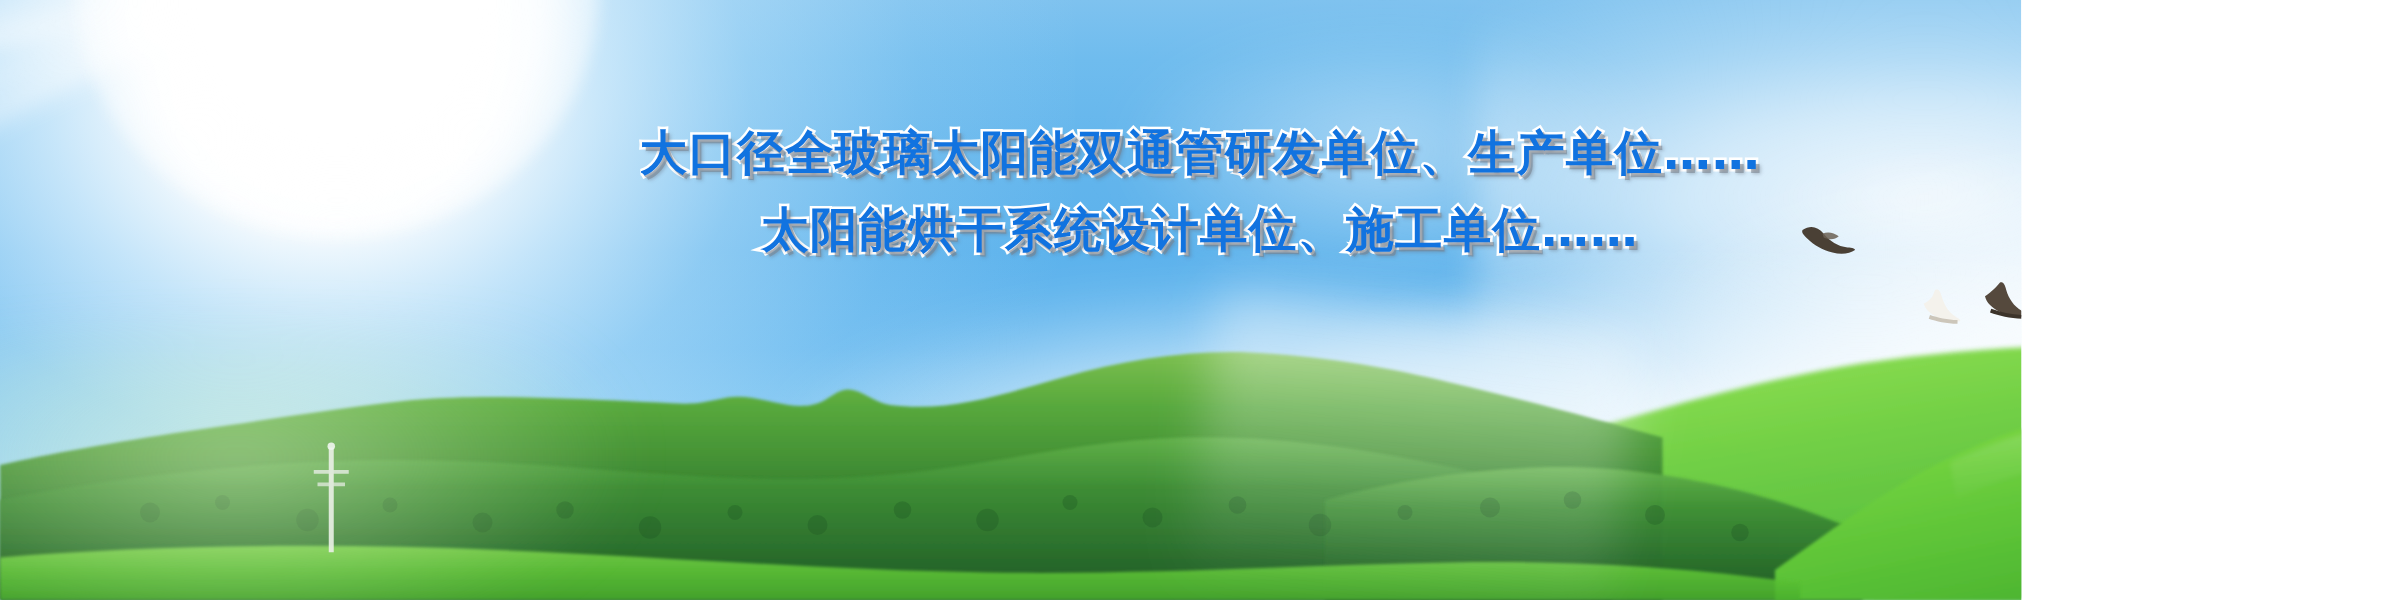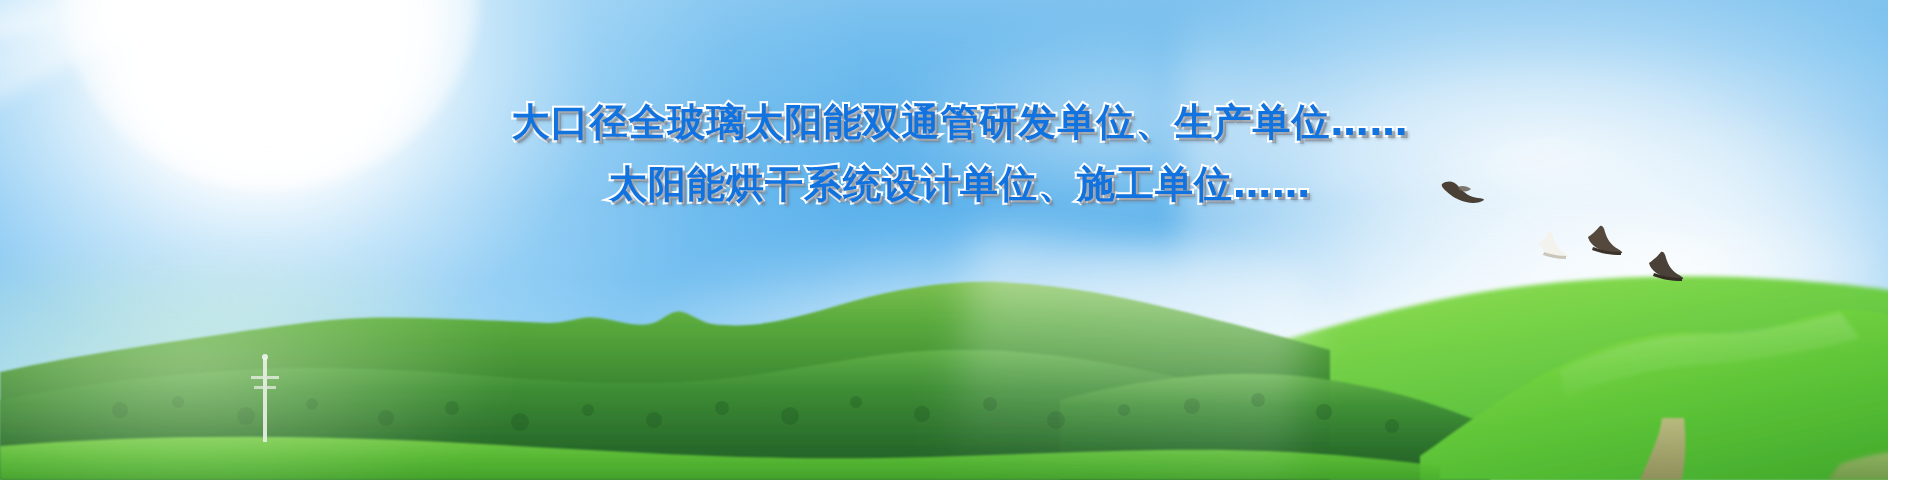--- a/index.html
+++ b/index.html
@@ -7,21 +7,21 @@
     margin: 0;
     padding: 0;
     background: #ffffff;
   }
   body {
     font-family: "Liberation Sans", sans-serif;
   }
 
   #banner {
     position: relative;
-    width: 1888px;
+    width: 1617px;
     height: 480px;
     overflow: hidden;
   }
 
   
   .sky {
     position: absolute;
     inset: 0;
     background:
       linear-gradient(to bottom,

